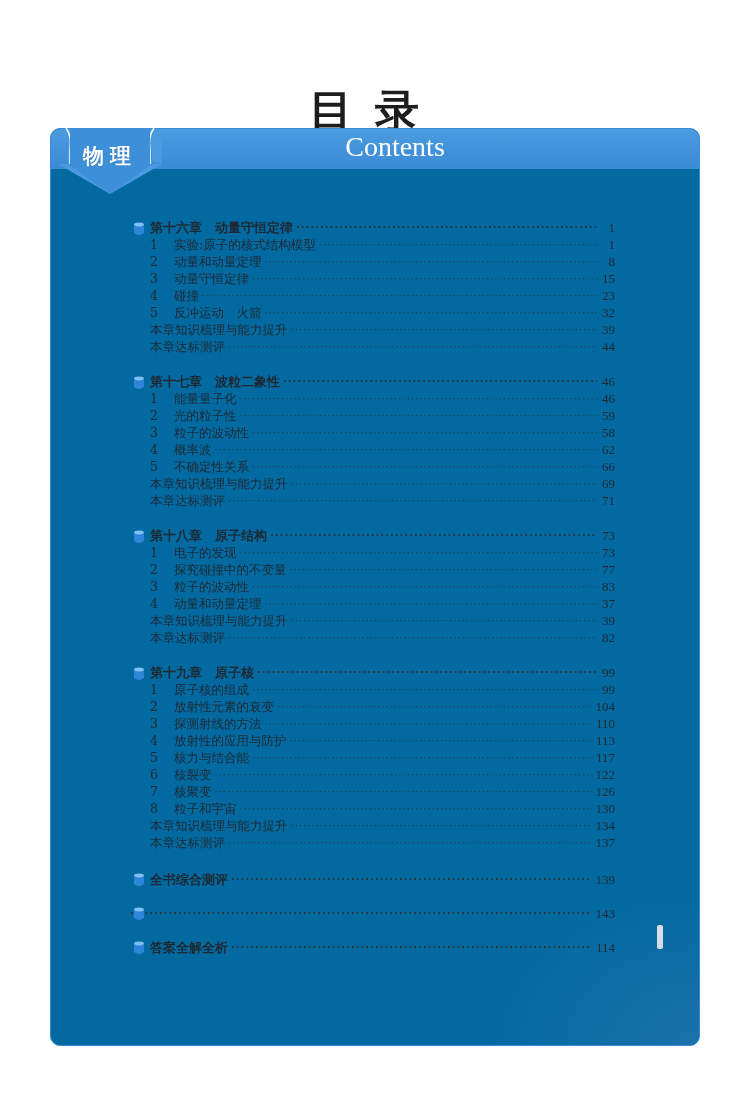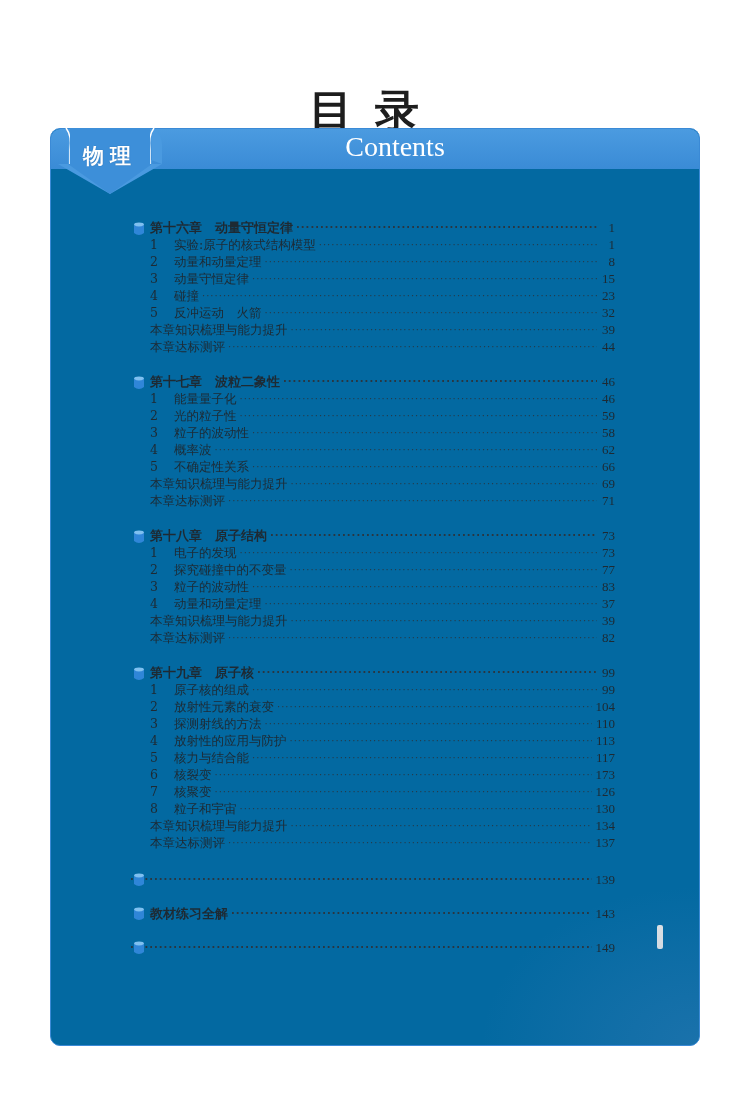--- a/index.html
+++ b/index.html
@@ -279,21 +279,21 @@
   <div class="row sub">
       <span class="num">5</span>
       <span class="label">核力与结合能</span>
       <span class="dots"></span>
       <span class="page">117</span>
     </div>
   <div class="row sub">
       <span class="num">6</span>
       <span class="label">核裂变</span>
       <span class="dots"></span>
-      <span class="page">173</span>
+      <span class="page">122</span>
     </div>
   <div class="row sub">
       <span class="num">7</span>
       <span class="label">核聚变</span>
       <span class="dots"></span>
       <span class="page">126</span>
     </div>
   <div class="row sub">
       <span class="num">8</span>
       <span class="label">粒子和宇宙</span>
@@ -311,33 +311,34 @@
       <span class="page">137</span>
     </div>
 
   <div class="gap-sm"></div>
 
   <div class="row chapter tall">
     <svg class="bullet" viewBox="0 0 12 14">
         <ellipse cx="6" cy="3" rx="5" ry="2.4" fill="#7fc0f0"></ellipse>
         <path d="M1 3 L1 11 Q6 15 11 11 L11 3 Q6 6 1 3 Z" fill="#2f86d8"></path>
       </svg>
+    <span class="label">全书综合测评</span>
     <span class="dots"></span>
     <span class="page">139</span>
   </div>
   <div class="row chapter tall">
     <svg class="bullet" viewBox="0 0 12 14">
         <ellipse cx="6" cy="3" rx="5" ry="2.4" fill="#7fc0f0"></ellipse>
         <path d="M1 3 L1 11 Q6 15 11 11 L11 3 Q6 6 1 3 Z" fill="#2f86d8"></path>
       </svg>
-    <span class="label">教材练习全解</span>
     <span class="dots"></span>
     <span class="page">143</span>
   </div>
   <div class="row chapter tall">
     <svg class="bullet" viewBox="0 0 12 14">
         <ellipse cx="6" cy="3" rx="5" ry="2.4" fill="#7fc0f0"></ellipse>
         <path d="M1 3 L1 11 Q6 15 11 11 L11 3 Q6 6 1 3 Z" fill="#2f86d8"></path>
       </svg>
-    <span class="dots"></span>
-    <span class="page">149</span>
+    <span class="label">答案全解全析</span>
+    <span class="dots"></span>
+    <span class="page">114</span>
   </div>
 </div>
 
 </body></html>

